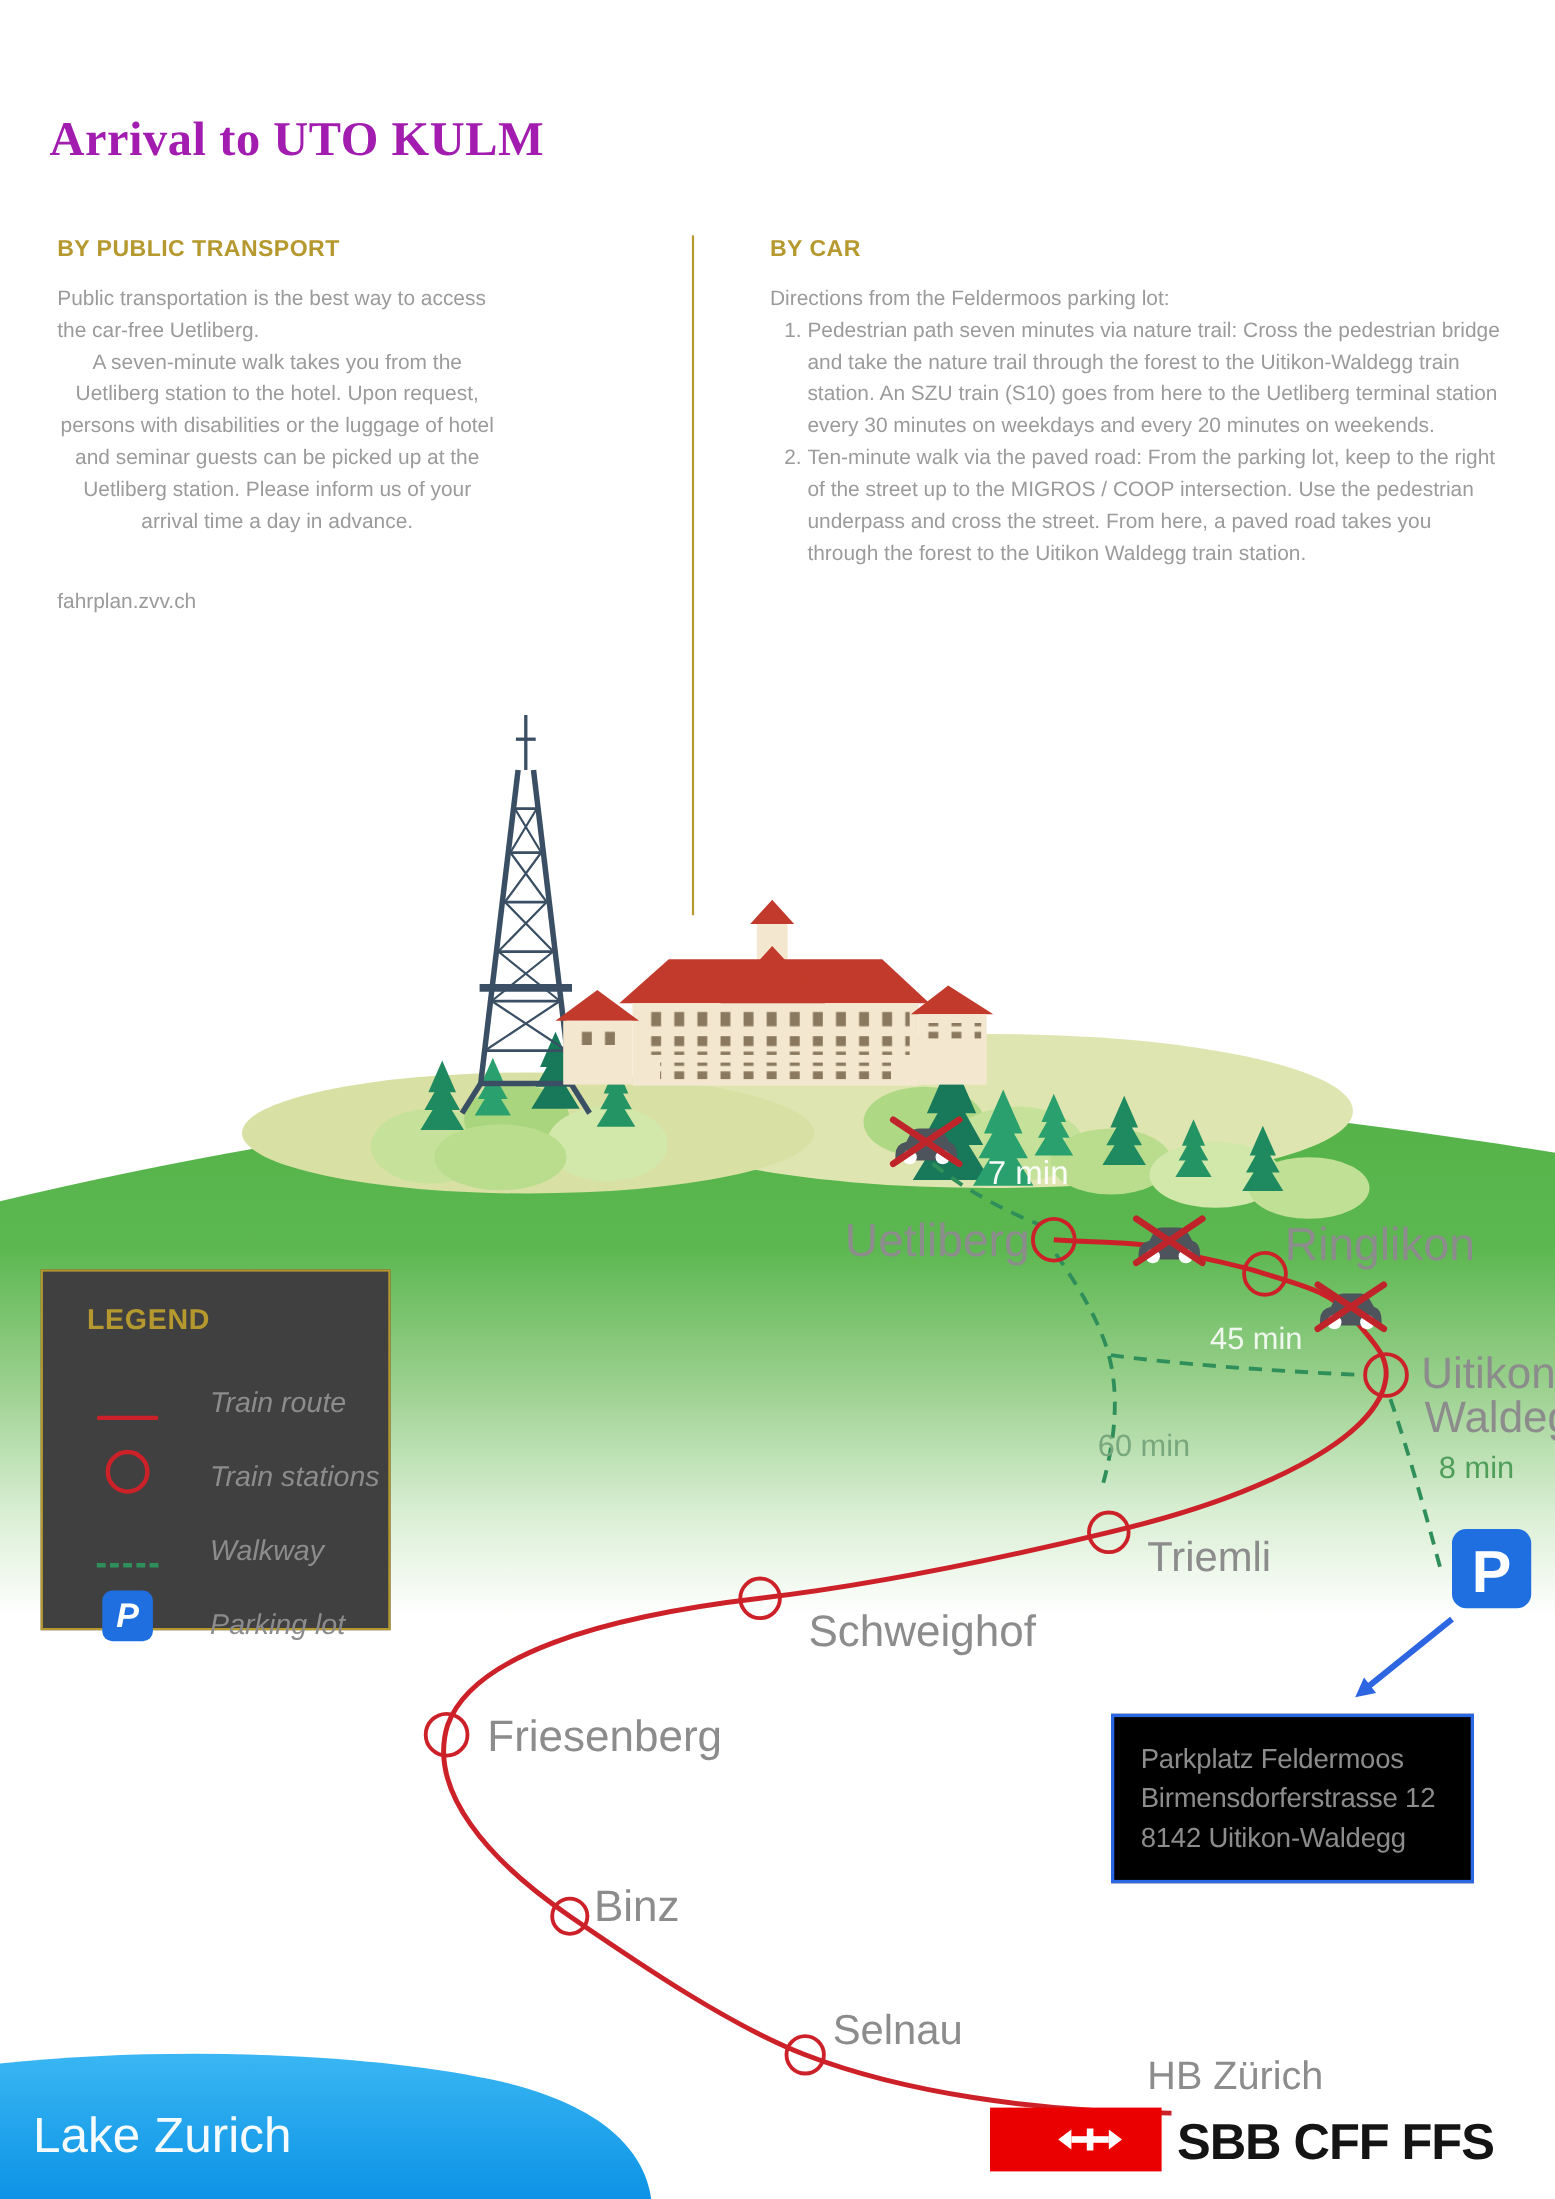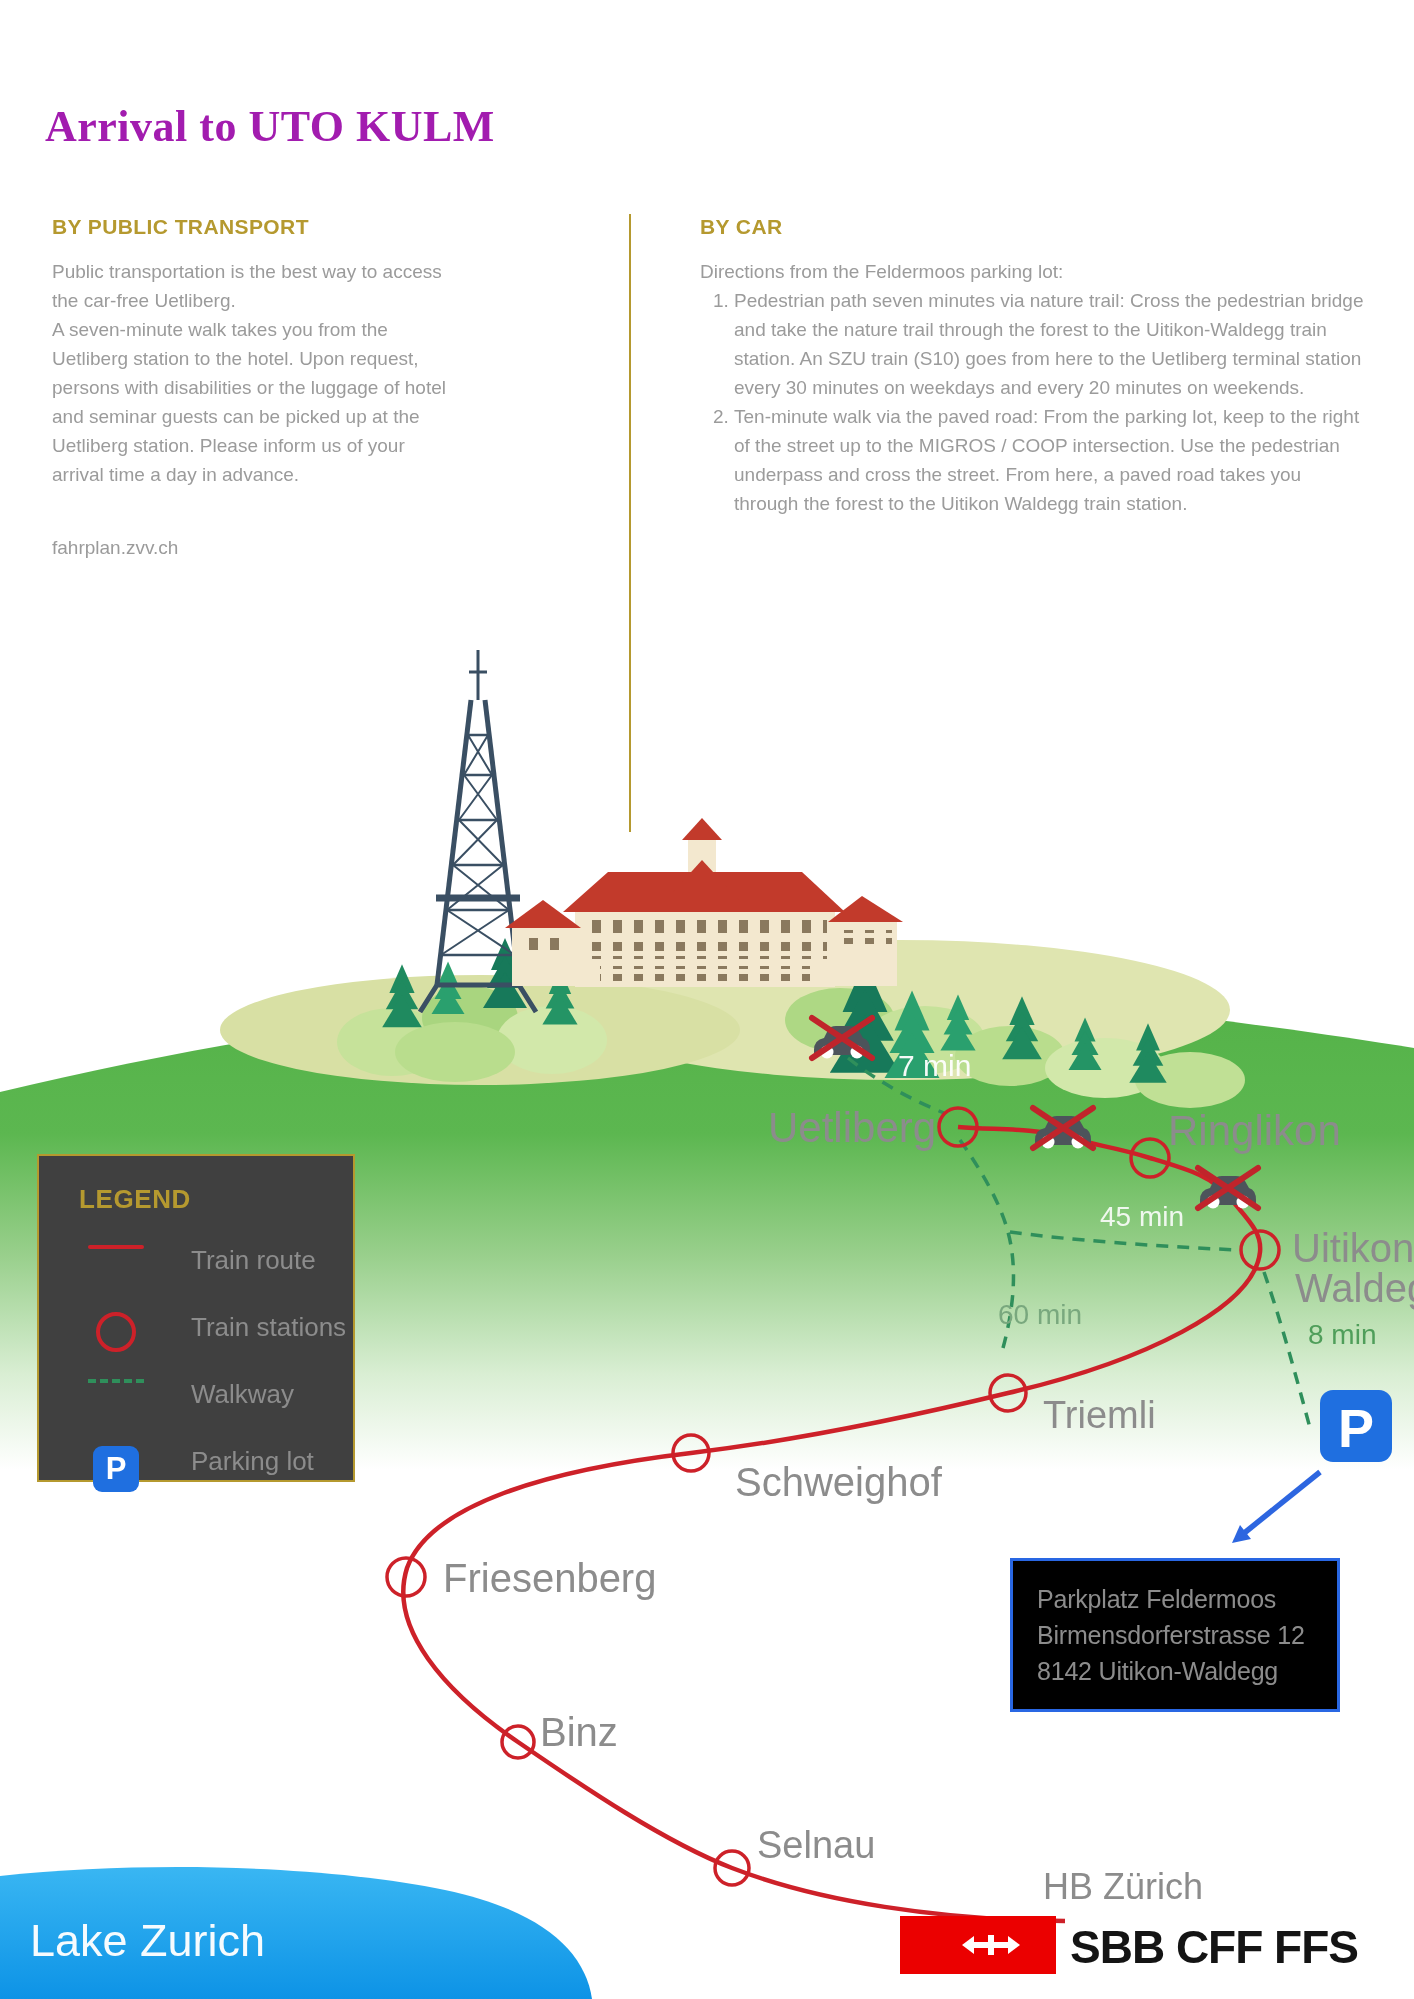--- a/index.html
+++ b/index.html
@@ -6,31 +6,31 @@
   .page{position:relative;width:1414px;height:1999px;overflow:hidden;background:#fff;
         font-family:"Liberation Sans",sans-serif;}
   
   .page-title{position:absolute;left:45px;top:72px;font-family:"Liberation Serif",serif;
               font-size:44px;color:#a21caf;letter-spacing:.5px;}
   .col{position:absolute;top:212px;color:#9b9b9b;font-size:19px;line-height:29px;}
   .col-left{left:52px;width:400px;}
   .col-right{left:700px;width:668px;}
   .col h2{margin:0 0 16px 0;font-size:21px;letter-spacing:.4px;color:#b5992f;font-weight:bold;}
   .col p{margin:0;}
-  .mt{margin-top:40px;}
+  .mt{margin-top:40px;text-align:center;}
   .mt-sm{margin-top:30px;}
   .zvv-link{margin-top:44px;color:#9b9b9b;cursor:pointer;display:inline-block;}
   .divider{position:absolute;left:629px;top:214px;width:2px;height:618px;background:#b5992f;}
   .col-right ol{margin:0;padding-left:34px;}
   .col-right li{margin:0;}
   
   .legend{position:absolute;left:37px;top:1154px;width:318px;height:328px;background:#404040;
           border:2px solid #b5992f;box-sizing:border-box;padding:28px 0 0 40px;z-index:4;}
   .legend h3{margin:0 0 30px 0;font-size:26px;color:#b5992f;letter-spacing:.6px;}
-  .legend-row{display:flex;align-items:flex-start;margin-bottom:21px;height:46px;}
+  .legend-row{display:flex;align-items:flex-end;margin-bottom:21px;height:46px;font-style:italic;}
   .legend-icon{width:74px;display:flex;align-items:center;justify-content:center;flex:0 0 74px;}
   .legend-label{color:#8c8c8c;font-size:26px;margin-left:38px;}
   .ic-route{width:56px;height:4px;background:#cd2129;border-radius:2px;}
   .ic-station{width:32px;height:32px;border:4px solid #cd2129;border-radius:50%;}
   .ic-walk{width:56px;height:0;border-top:4px dashed #2f8f5b;}
   .ic-park{width:46px;height:46px;background:#1f6fe0;border-radius:9px;color:#fff;
            font-weight:bold;font-size:31px;line-height:46px;text-align:center;}
   
   .parkbox{position:absolute;left:1010px;top:1558px;width:330px;box-sizing:border-box;
            background:#000000;border:3px solid #2967e3;padding:20px 20px 20px 24px;z-index:4;}

